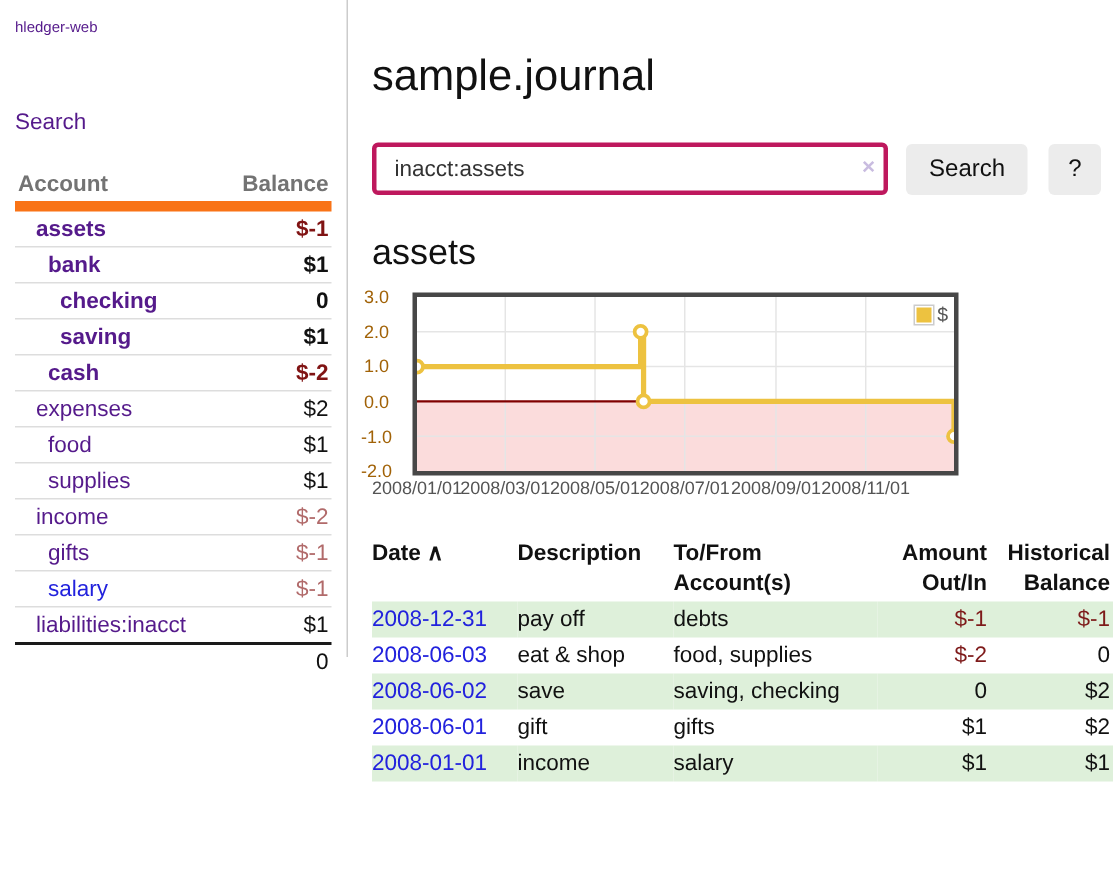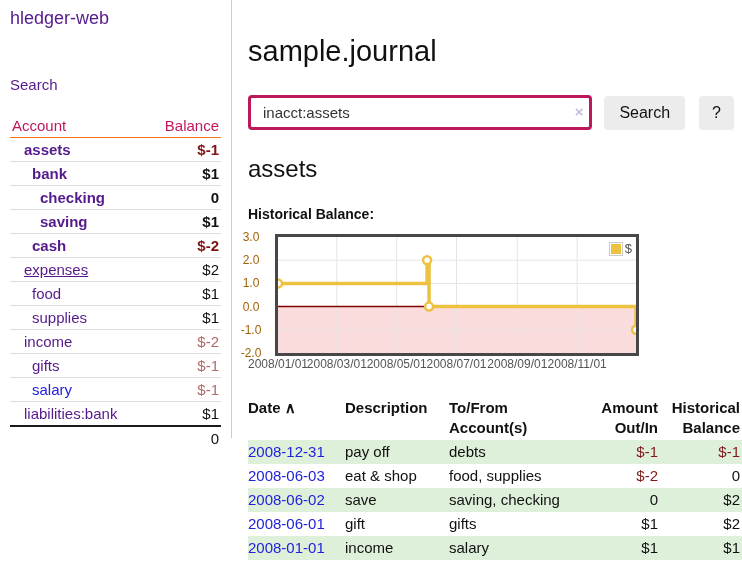--- a/index.html
+++ b/index.html
@@ -3,24 +3,24 @@
 <meta charset="utf-8">
 <style>
   * { margin:0; padding:0; box-sizing:border-box; }
   html,body { background:#fff; }
   body { font-family:"Liberation Sans", sans-serif; color:#111; }
   .screen { position:relative; width:742px; height:582px; overflow:hidden; background:#fff; }
 
   
   .sidebar { position:absolute; left:0; top:0; width:232px; height:438px;
              border-right:1px solid #ccc; padding:8px 10px 0 10px; }
-  .brand { display:inline-block; color:#551a8b; font-size:18px; text-decoration:none; }
+  .brand { display:inline-block; color:#551a8b; font-size:10px; text-decoration:none; }
   .journal-link { display:inline-block; margin-top:47px; color:#551a8b; font-size:15px; text-decoration:none; }
   .acct-table { width:100%; border-collapse:collapse; margin-top:20px; font-size:15px; }
-  .acct-table th { font-weight:normal; color:#be185d; padding:3px 2px; border-bottom:1px solid #f97316; }
+  .acct-table th { font-weight:bold; color:#737373; padding:3px 2px; border-bottom:7px solid #f97316; }
   .acct-table th.bal { text-align:right;margin-top:28px; }
   .acct-table th.acc { text-align:left; }
   .acct-table td { padding:3px 2px; border-bottom:1px solid #ddd; height:24px; }
   .acct-table td.bal { text-align:right; }
   .acct-table a.acct-link { color:#551a8b; text-decoration:none; }
   .acct-table a.acct-link.blue { color:#2222dd; }
   .acct-table tr.sel a.acct-link, .acct-table tr.sel td.bal { font-weight:bold; }
   .bal-neg-strong { color:#801313; }
   .bal-neg-soft { color:#b16a6a; }
   .acct-table tr.total-row td { border-bottom:none; border-top:2px solid #1a1a1a; font-weight:normal; }
@@ -101,21 +101,21 @@
           </tr>
           <tr class="sel ">
             <td><a href="#" class="acct-link" style="padding-left: 28px;">saving</a></td>
             <td class="bal">$1</td>
           </tr>
           <tr class="sel ">
             <td><a href="#" class="acct-link" style="padding-left: 20px;">cash</a></td>
             <td class="bal bal-neg-strong">$-2</td>
           </tr>
           <tr class="">
-            <td><a href="#" class="acct-link" style="padding-left: 12px; text-decoration: underline;">expenses</a></td>
+            <td><a href="#" class="acct-link" style="padding-left: 12px;">expenses</a></td>
             <td class="bal">$2</td>
           </tr>
           <tr class="">
             <td><a href="#" class="acct-link" style="padding-left: 20px;">food</a></td>
             <td class="bal">$1</td>
           </tr>
           <tr class="">
             <td><a href="#" class="acct-link" style="padding-left: 20px;">supplies</a></td>
             <td class="bal">$1</td>
           </tr>
@@ -125,21 +125,21 @@
           </tr>
           <tr class="">
             <td><a href="#" class="acct-link" style="padding-left: 20px;">gifts</a></td>
             <td class="bal bal-neg-soft">$-1</td>
           </tr>
           <tr class="">
             <td><a href="#" class="acct-link blue" style="padding-left: 20px;">salary</a></td>
             <td class="bal bal-neg-soft">$-1</td>
           </tr>
           <tr class="last-acct">
-            <td><a href="#" class="acct-link" style="padding-left: 12px;">liabilities:bank</a></td>
+            <td><a href="#" class="acct-link" style="padding-left: 12px;">liabilities:inacct</a></td>
             <td class="bal">$1</td>
           </tr>
         </tbody>
       <tfoot>
         <tr class="total-row">
           <td></td>
           <td class="bal">0</td>
         </tr>
       </tfoot>
     </table>
@@ -151,21 +151,20 @@
     <div class="search-row">
       <div class="search-box">
         <input type="text" value="inacct:assets" style="">
         <span class="clear-x">×</span>
       </div>
       <button class="btn">Search</button>
       <button class="btn help">?</button>
     </div>
 
     <h2 class="acct-heading">assets</h2>
-    <div class="chart-title">Historical Balance:</div>
 
     <div class="chart-area">
       <div class="ylabels" id="ylabels">
           <span style="top: -4px;">3.0</span>
           <span style="top: 19.2px;">2.0</span>
           <span style="top: 42.4px;">1.0</span>
           <span style="top: 65.6px;">0.0</span>
           <span style="top: 88.8px;">-1.0</span>
           <span style="top: 112px;">-2.0</span>
         </div>

